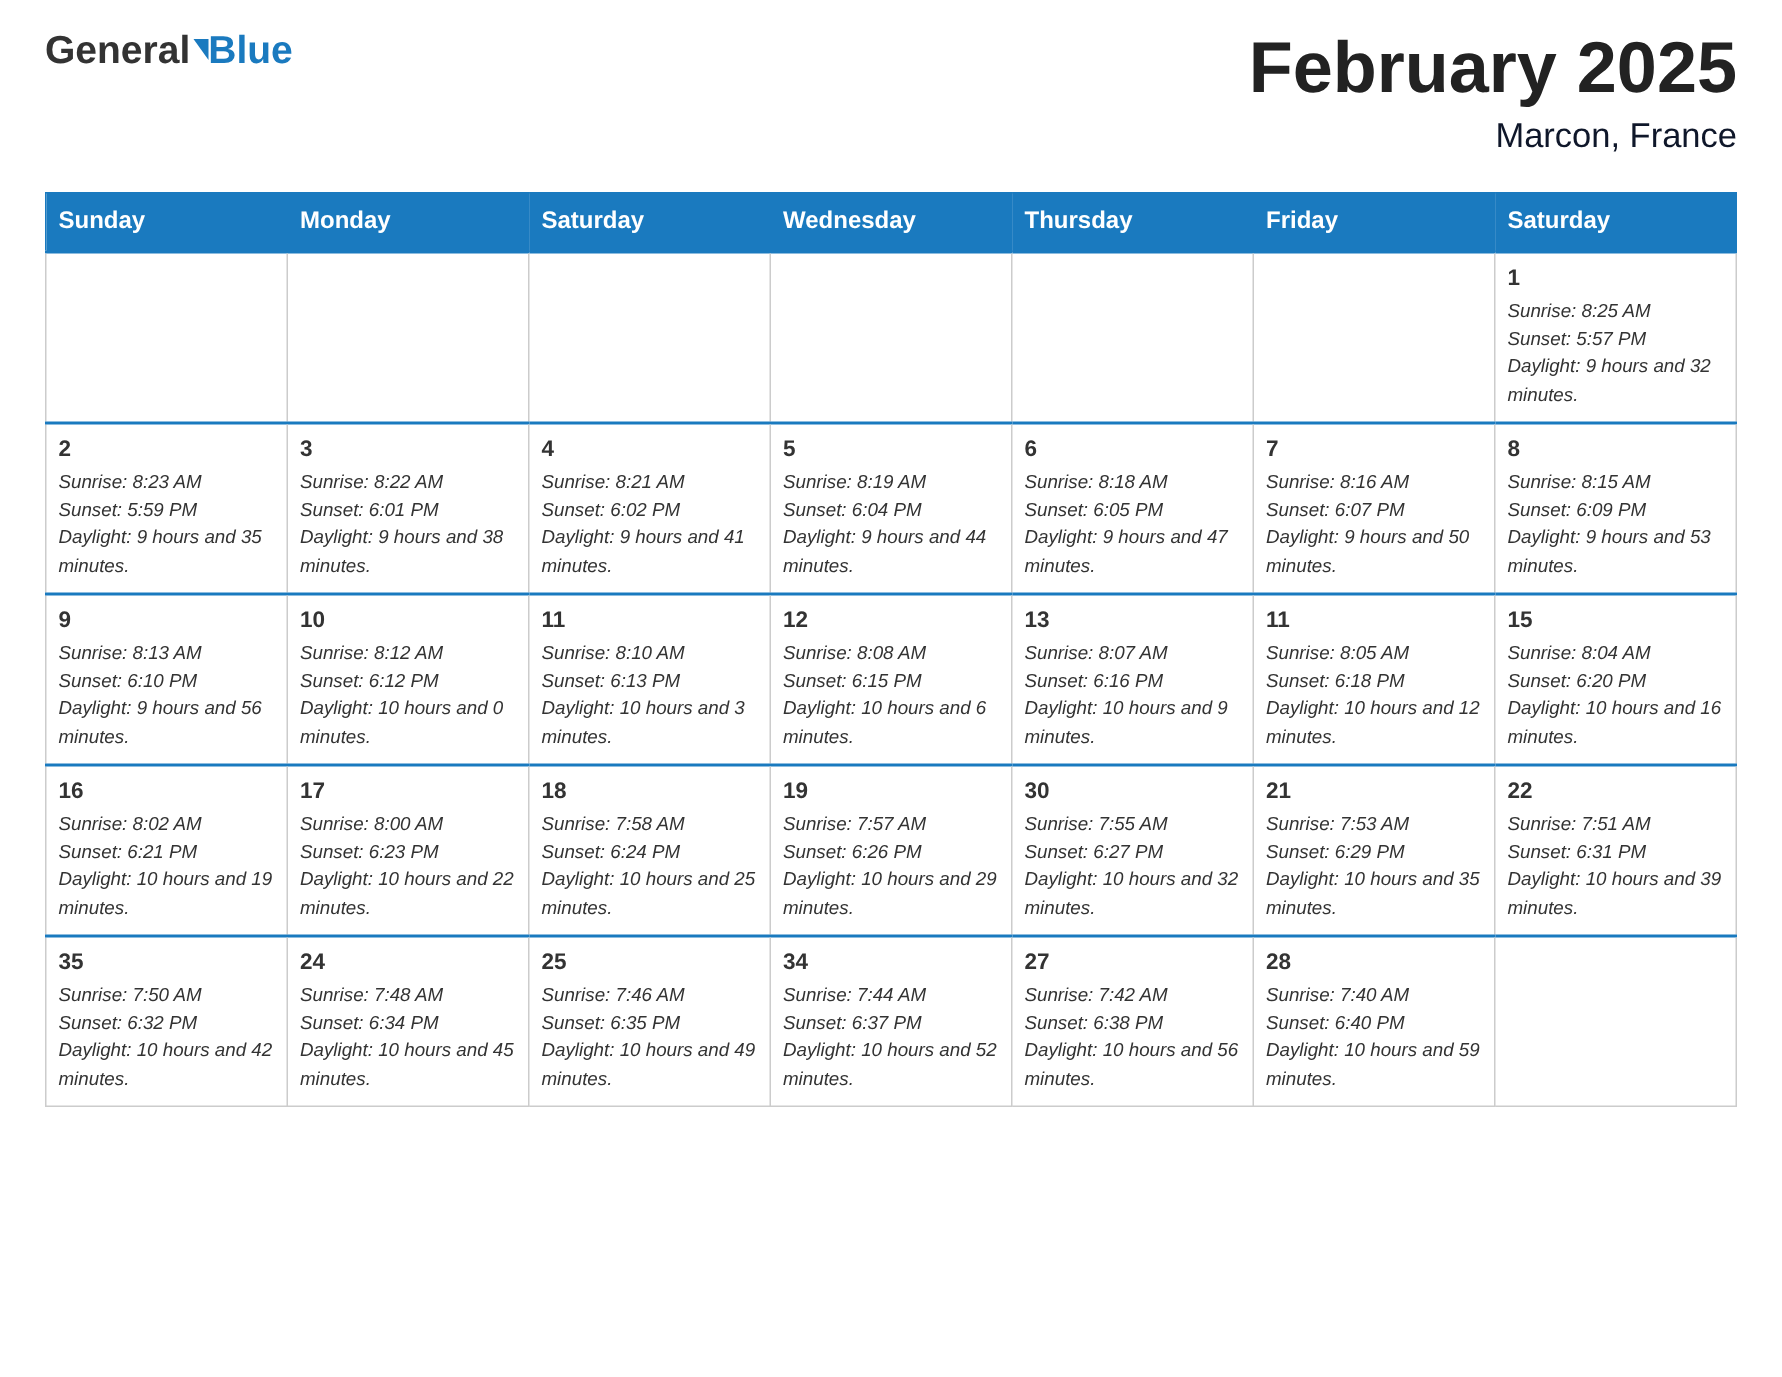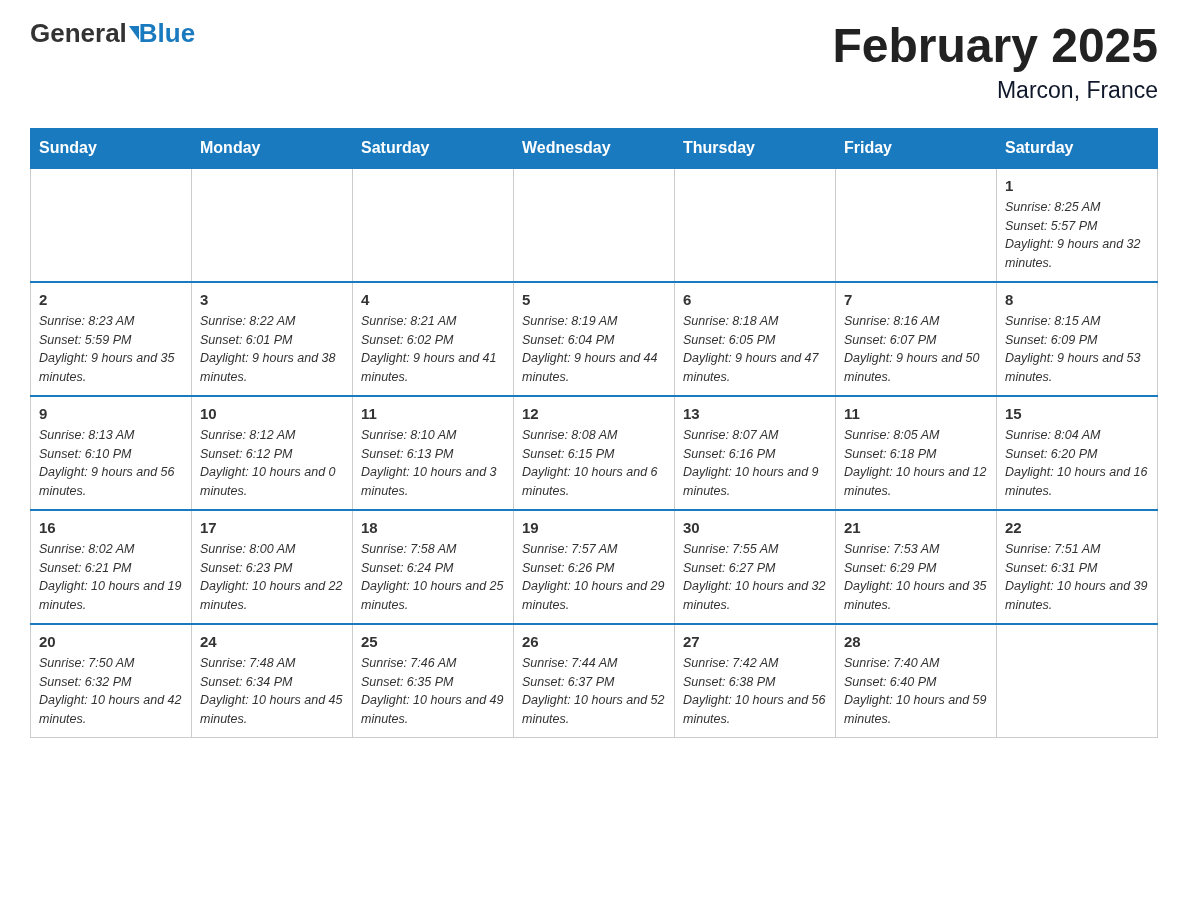--- a/index.html
+++ b/index.html
@@ -234,33 +234,33 @@
           <span class="day-number">21</span>
           <div class="day-info">Sunrise: 7:53 AM<br>Sunset: 6:29 PM<br>Daylight: 10 hours and 35 minutes.</div>
         </td>
         <td>
           <span class="day-number">22</span>
           <div class="day-info">Sunrise: 7:51 AM<br>Sunset: 6:31 PM<br>Daylight: 10 hours and 39 minutes.</div>
         </td>
       </tr>
       <tr class="week-row">
         <td>
-          <span class="day-number">20</span>
+          <span class="day-number">35</span>
           <div class="day-info">Sunrise: 7:50 AM<br>Sunset: 6:32 PM<br>Daylight: 10 hours and 42 minutes.</div>
         </td>
         <td>
           <span class="day-number">24</span>
           <div class="day-info">Sunrise: 7:48 AM<br>Sunset: 6:34 PM<br>Daylight: 10 hours and 45 minutes.</div>
         </td>
         <td>
           <span class="day-number">25</span>
           <div class="day-info">Sunrise: 7:46 AM<br>Sunset: 6:35 PM<br>Daylight: 10 hours and 49 minutes.</div>
         </td>
         <td>
-          <span class="day-number">26</span>
+          <span class="day-number">34</span>
           <div class="day-info">Sunrise: 7:44 AM<br>Sunset: 6:37 PM<br>Daylight: 10 hours and 52 minutes.</div>
         </td>
         <td>
           <span class="day-number">27</span>
           <div class="day-info">Sunrise: 7:42 AM<br>Sunset: 6:38 PM<br>Daylight: 10 hours and 56 minutes.</div>
         </td>
         <td>
           <span class="day-number">28</span>
           <div class="day-info">Sunrise: 7:40 AM<br>Sunset: 6:40 PM<br>Daylight: 10 hours and 59 minutes.</div>
         </td>

